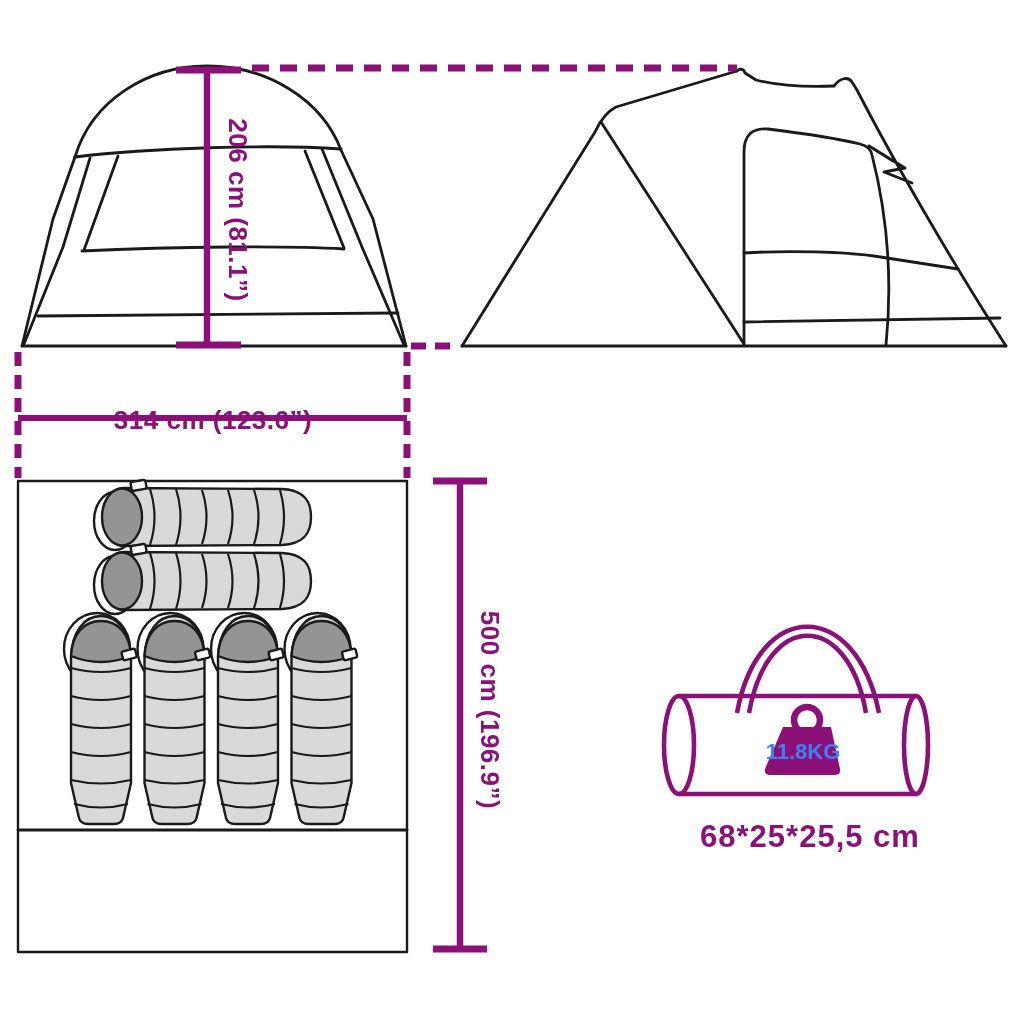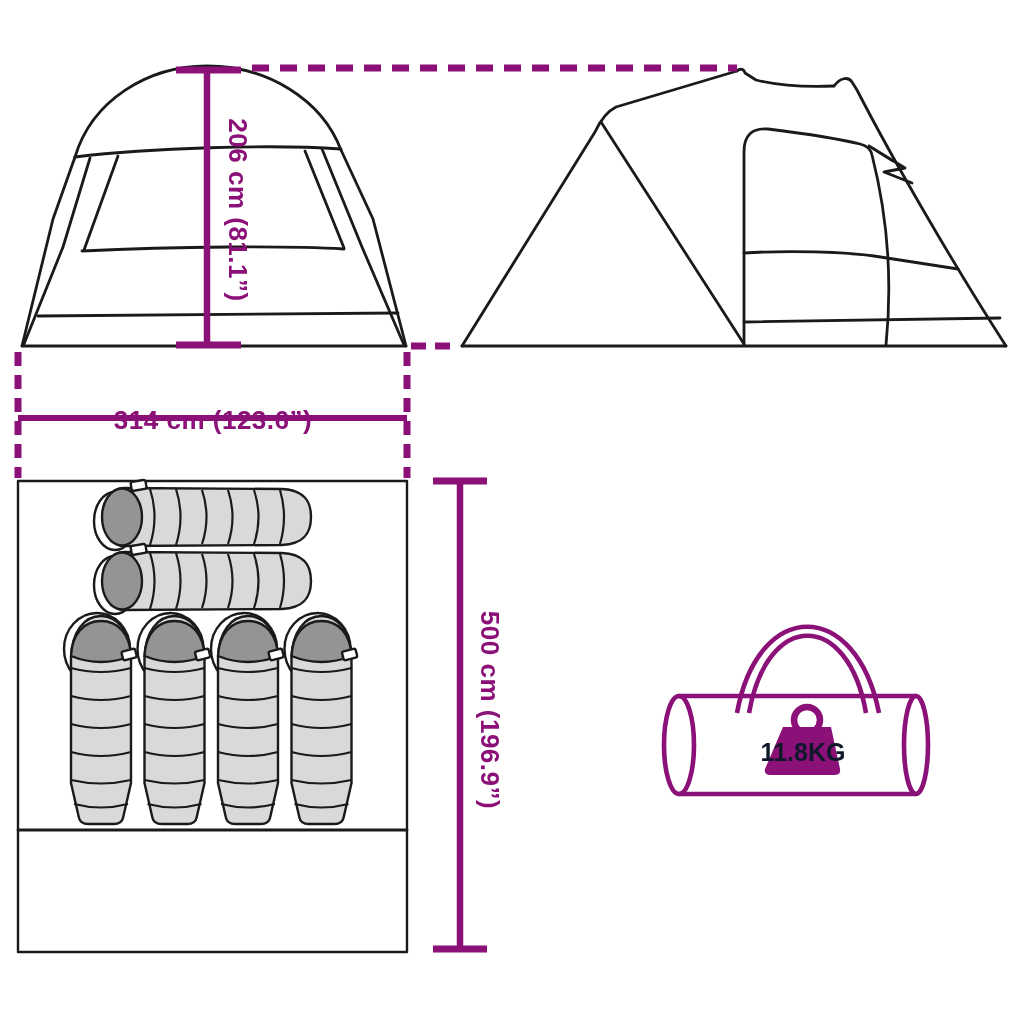--- a/index.html
+++ b/index.html
@@ -15,22 +15,22 @@
     position:absolute;
     font-weight:bold;
     color:#8B1178;
     white-space:nowrap;
     transform:translate(-50%,-50%);
     font-size:26px;
     letter-spacing:0.5px;
   }
   .label.vertical{transform:translate(-50%,-50%) rotate(90deg);}
   .label.weight{
-    color:#0f172a;
-    font-size:25px;
+    color:#3b82f6;
+    font-size:22px;
     letter-spacing:0px;
     text-align:center;
   }
   .label.bagsize{font-size:31px;letter-spacing:1px;}
   
   .ink{stroke:#1a1a1a;stroke-width:2.8;fill:none;stroke-linejoin:round;stroke-linecap:round;}
   .ink2{stroke:#1a1a1a;stroke-width:2.4;stroke-linejoin:round;}
   .sep{stroke:#1a1a1a;stroke-width:2.2;fill:none;}
   .dim{stroke:#8B1178;fill:none;}
 </style>
@@ -145,14 +145,15 @@
   </svg>
 
   <div class="label vertical" style="left:237px; top:210px;">206 cm (81.1”)</div>
 
   <div class="label" style="left:213px; top:420px;">314 cm (123.6”)</div>
 
   <div class="label vertical" style="left:489px; top:710px;">500 cm (196.9”)</div>
 
   <div class="label weight" style="left:803px; top:752px;">11.8KG</div>
 
+  <div class="label bagsize" style="left:810px; top:837px;">68*25*25,5 cm</div>
 
 </div>
 
 </body></html>

